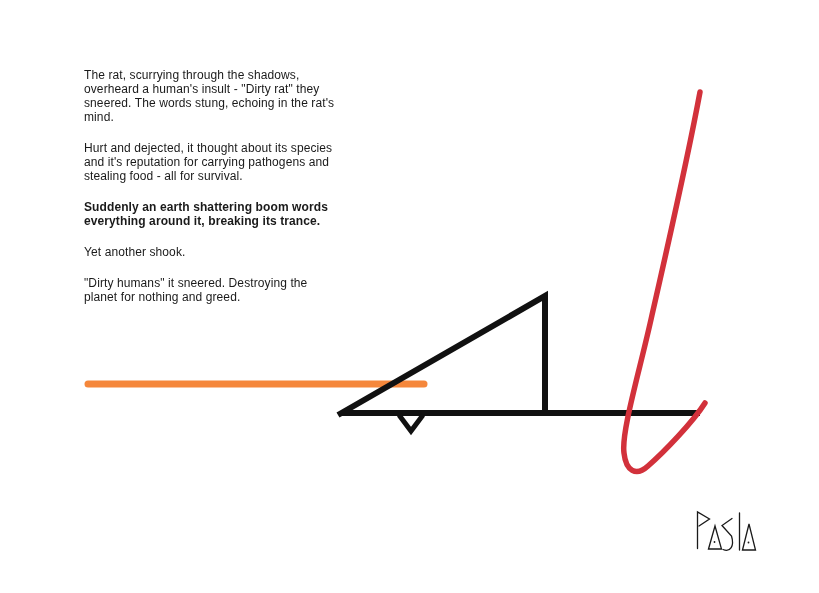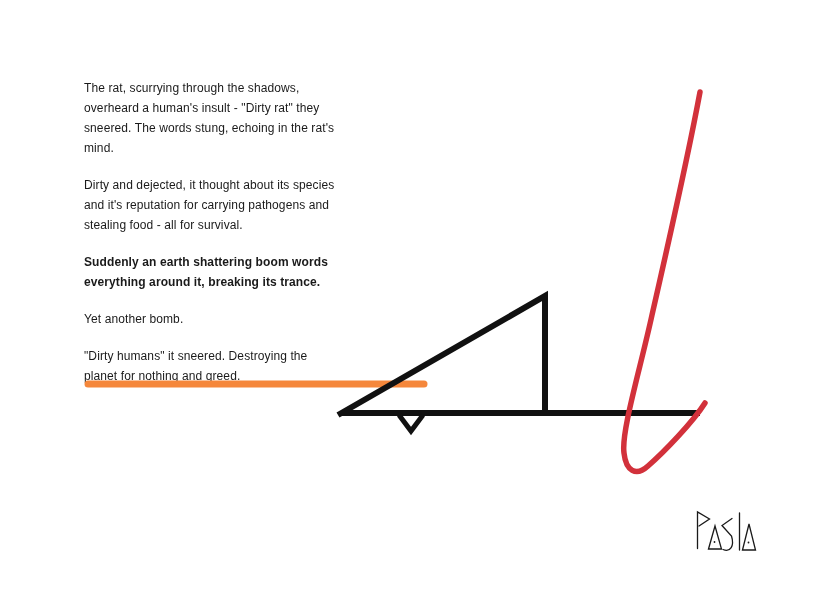--- a/index.html
+++ b/index.html
@@ -11,25 +11,25 @@
     position: relative;
     width: 819px;
     height: 593px;
     background: #ffffff;
     overflow: hidden;
     font-family: "Liberation Sans", "DejaVu Sans", sans-serif;
   }
   .story {
     position: absolute;
     left: 84px;
-    top: 78px;
+    top: 68px;
     width: 272px;
     color: #1a1a1a;
     font-size: 12px;
-    line-height: 20px;
+    line-height: 14px;
     letter-spacing: 0.1px;
   }
   .story p {
     margin: 0 0 17px 0;
     white-space: pre-line;
   }
   .story p.bold {
     font-weight: 700;
   }
   svg.drawing {
@@ -44,26 +44,26 @@
 </head>
 <body>
 
 <div class="page">
 
   <div class="story">
     <p>The rat, scurrying through the shadows,
 overheard a human's insult - "Dirty rat" they
 sneered. The words stung, echoing in the rat's
 mind.</p>
-    <p>Dirty and dejected, it thought about its species
+    <p>Hurt and dejected, it thought about its species
 and it's reputation for carrying pathogens and
 stealing food - all for survival.</p>
     <p class="bold">Suddenly an earth shattering boom words
 everything around it, breaking its trance.</p>
-    <p>Yet another bomb.</p>
+    <p>Yet another shook.</p>
     <p>"Dirty humans" it sneered. Destroying the
 planet for nothing and greed.</p>
   </div>
 
   <svg class="drawing" viewBox="0 0 819 593" xmlns="http://www.w3.org/2000/svg" aria-hidden="false">
 
     <path d="M88,384 L424,384" fill="none" stroke-width="7" stroke-linecap="round" stroke="#F5873B"></path>
 
     <path d="M338,415 L545,296 L545,413" fill="none" stroke-width="6" stroke-linejoin="miter" stroke-miterlimit="8" stroke="#111111"></path>
 

